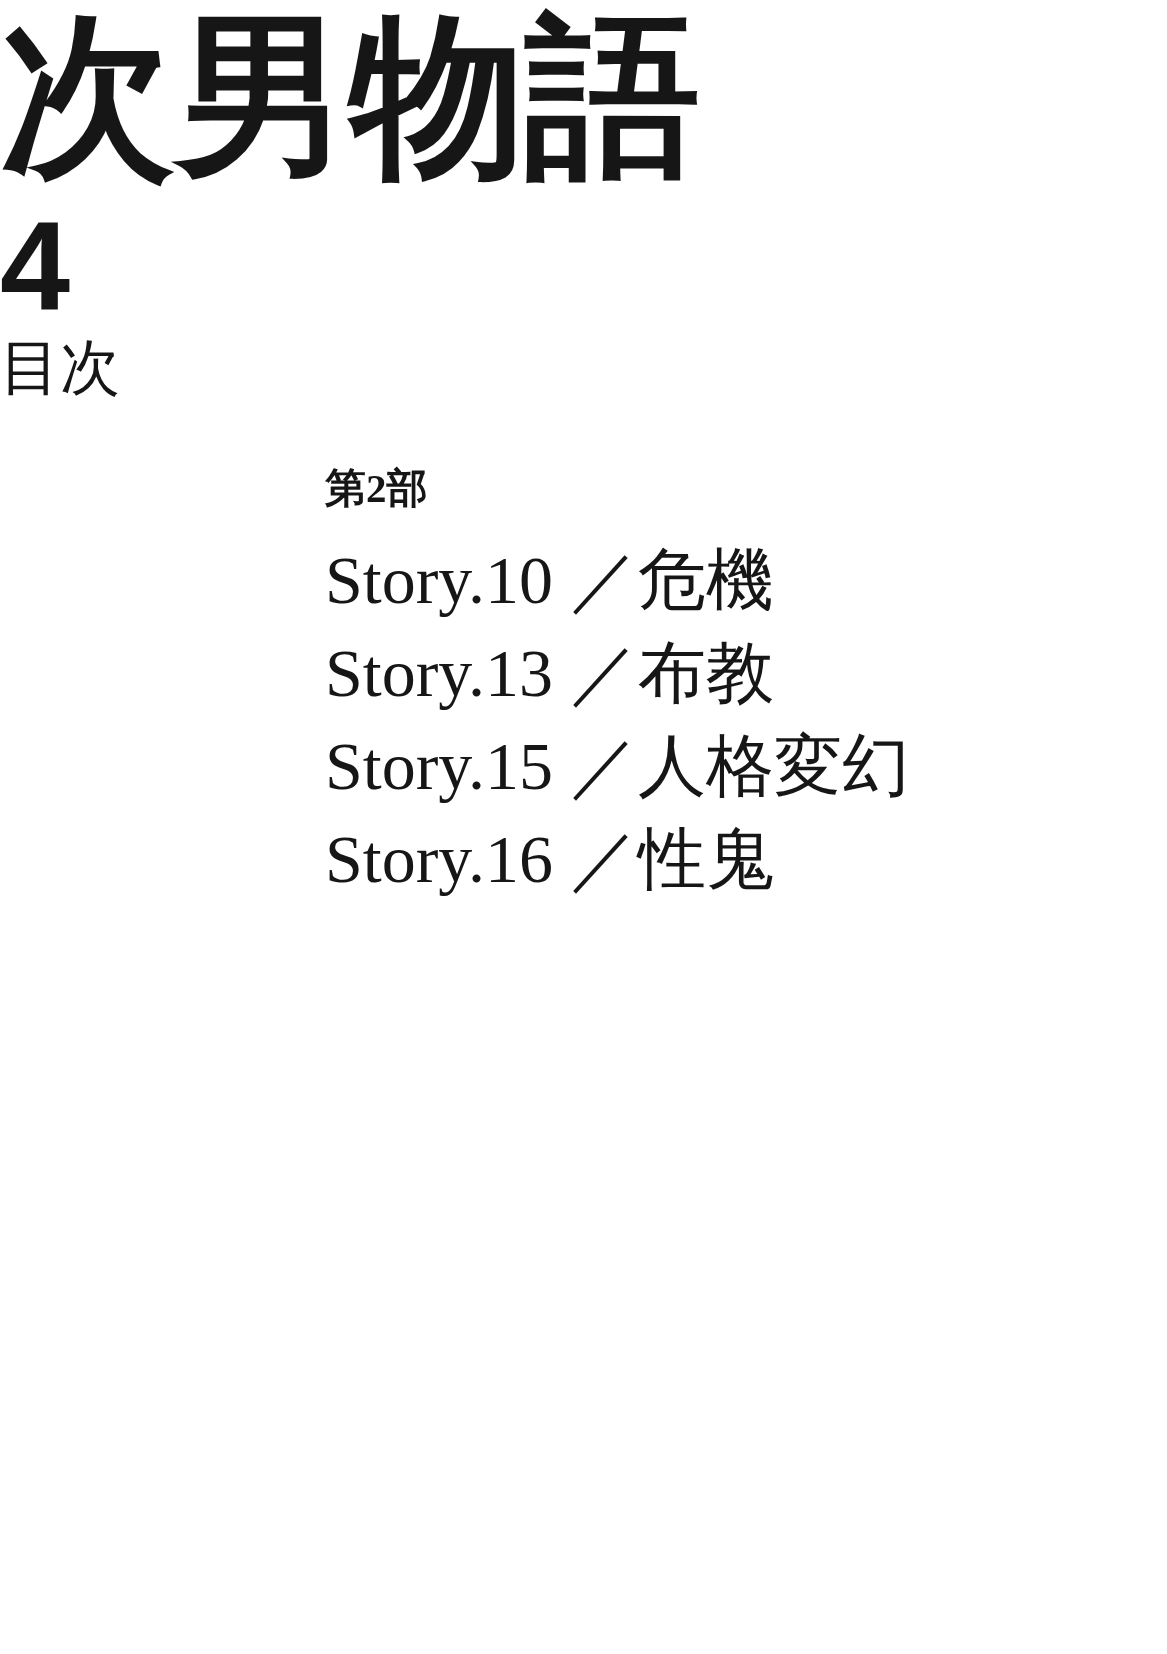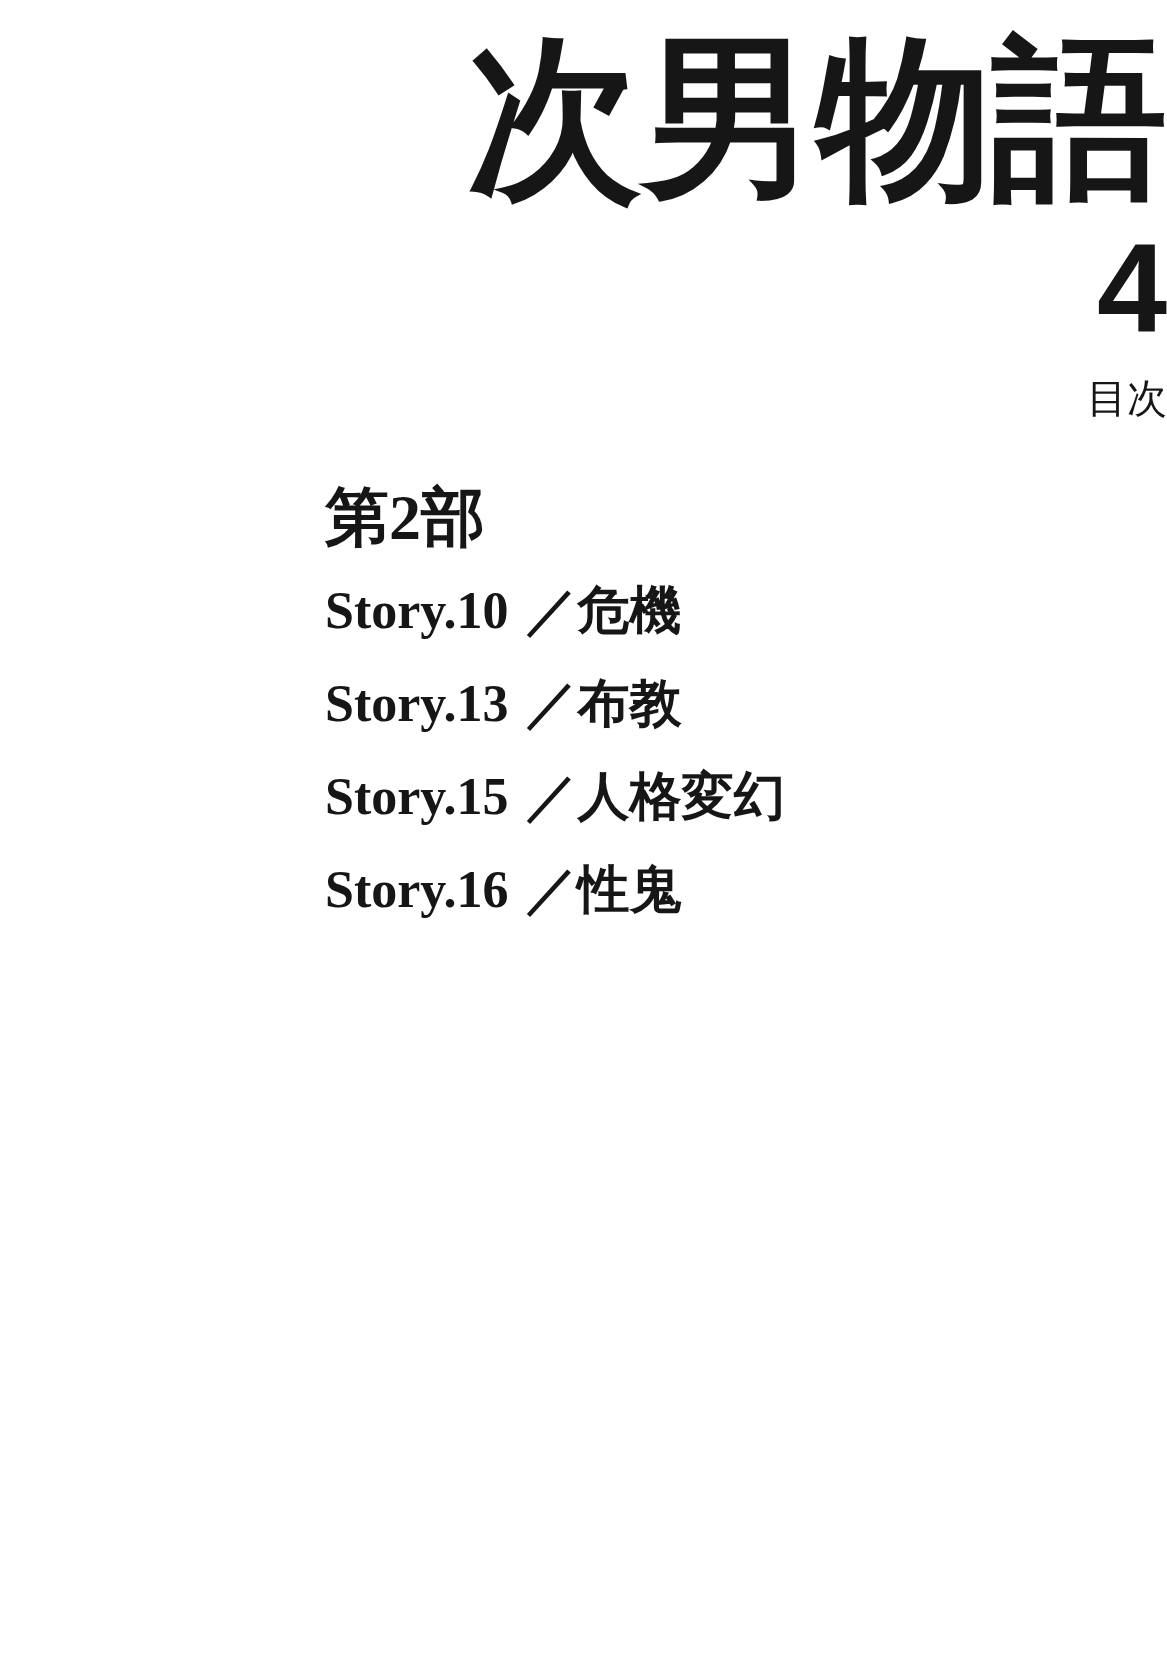--- a/index.html
+++ b/index.html
@@ -14,65 +14,65 @@
     overflow: hidden;
   }
   .page {
     position: relative;
     width: 1167px;
     height: 1654px;
     background: #ffffff;
   }
   
   .book-header {
-    text-align: right;
-    padding-top: 31px;
+    text-align: left;
+    padding-top: 9px;
     font-family: "Liberation Sans", "DejaVu Sans", sans-serif;
   }
   .series-title {
     display: block;
     font-size: 175px;
     line-height: 175px;
     font-weight: 900;
     letter-spacing: 0px;
     white-space: nowrap;
   }
   .volume-number {
     display: block;
     font-size: 126px;
     line-height: 126px;
     font-weight: 800;
     margin-top: 20px;
   }
   .contents-heading {
     display: block;
-    font-size: 40px;
+    font-size: 60px;
     line-height: 64px;
     font-weight: 500;
-    margin-top: 14px;
+    margin-top: 6px;
   }
   
   .toc-section {
     margin-left: 325px;
     margin-top: 60px;
     font-family: "Liberation Serif", "DejaVu Serif", serif;
   }
   .section-heading {
-    font-size: 64px;
+    font-size: 41px;
     line-height: 56px;
     font-weight: 700;
     white-space: nowrap;
   }
   .toc-list {
     margin-top: 18px;
   }
   .toc-row {
-    font-size: 52px;
+    font-size: 68px;
     line-height: 93px;
-    font-weight: 700;
+    font-weight: 400;
     white-space: nowrap;
   }
   .story-divider {
     margin-left: 17px;
   }
 </style>
 </head>
 <body>
 
 <div class="page">

